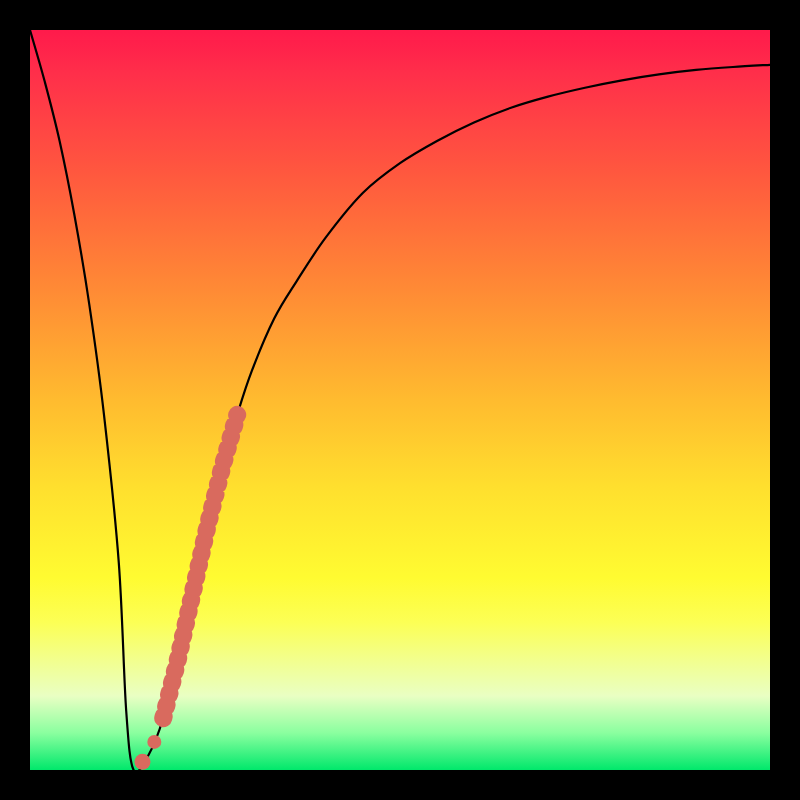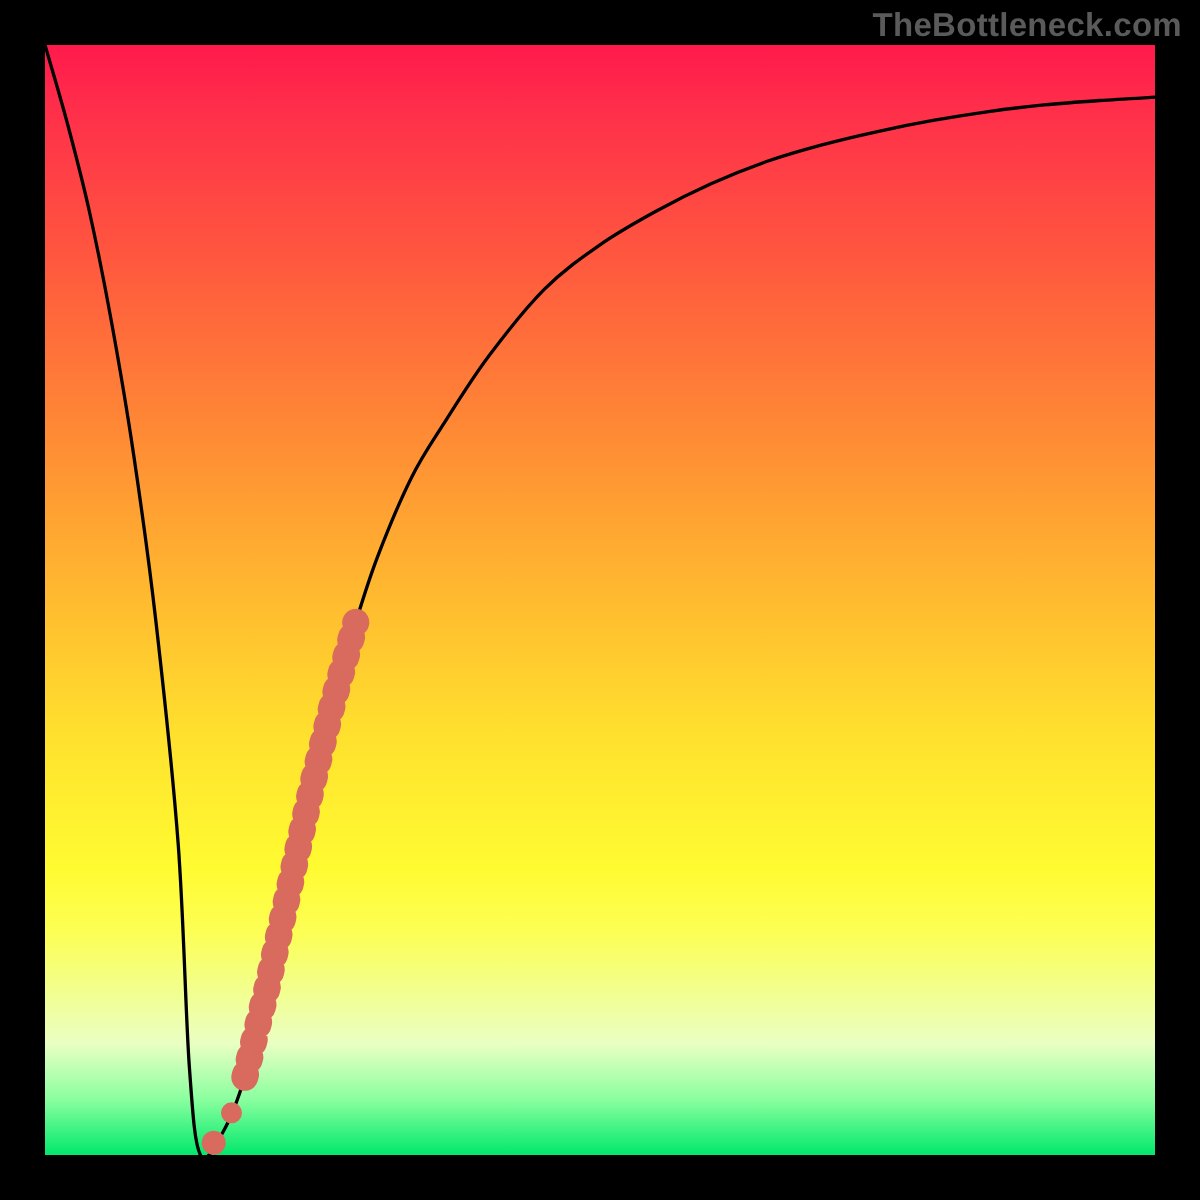--- a/index.html
+++ b/index.html
@@ -42,21 +42,20 @@
   .segment-layer {
     position: absolute;
     inset: 0;
     z-index: 4;
   }
 </style>
 </head>
 <body>
 
 <div class="frame">
-  <div class="watermark">TheBottleneck.com</div>
 
   <div class="plot-area">
     <svg class="gradient-bg" viewBox="0 0 740 740" preserveAspectRatio="none">
       <defs>
         <linearGradient id="bg-grad" x1="0" y1="0" x2="0" y2="1">
             <stop offset="0.00%" stop-color="#ff1a4b"></stop>
             <stop offset="6.00%" stop-color="#ff2f4a"></stop>
             <stop offset="20.00%" stop-color="#ff5a3e"></stop>
             <stop offset="35.00%" stop-color="#ff8a35"></stop>
             <stop offset="50.00%" stop-color="#ffbb2f"></stop>

